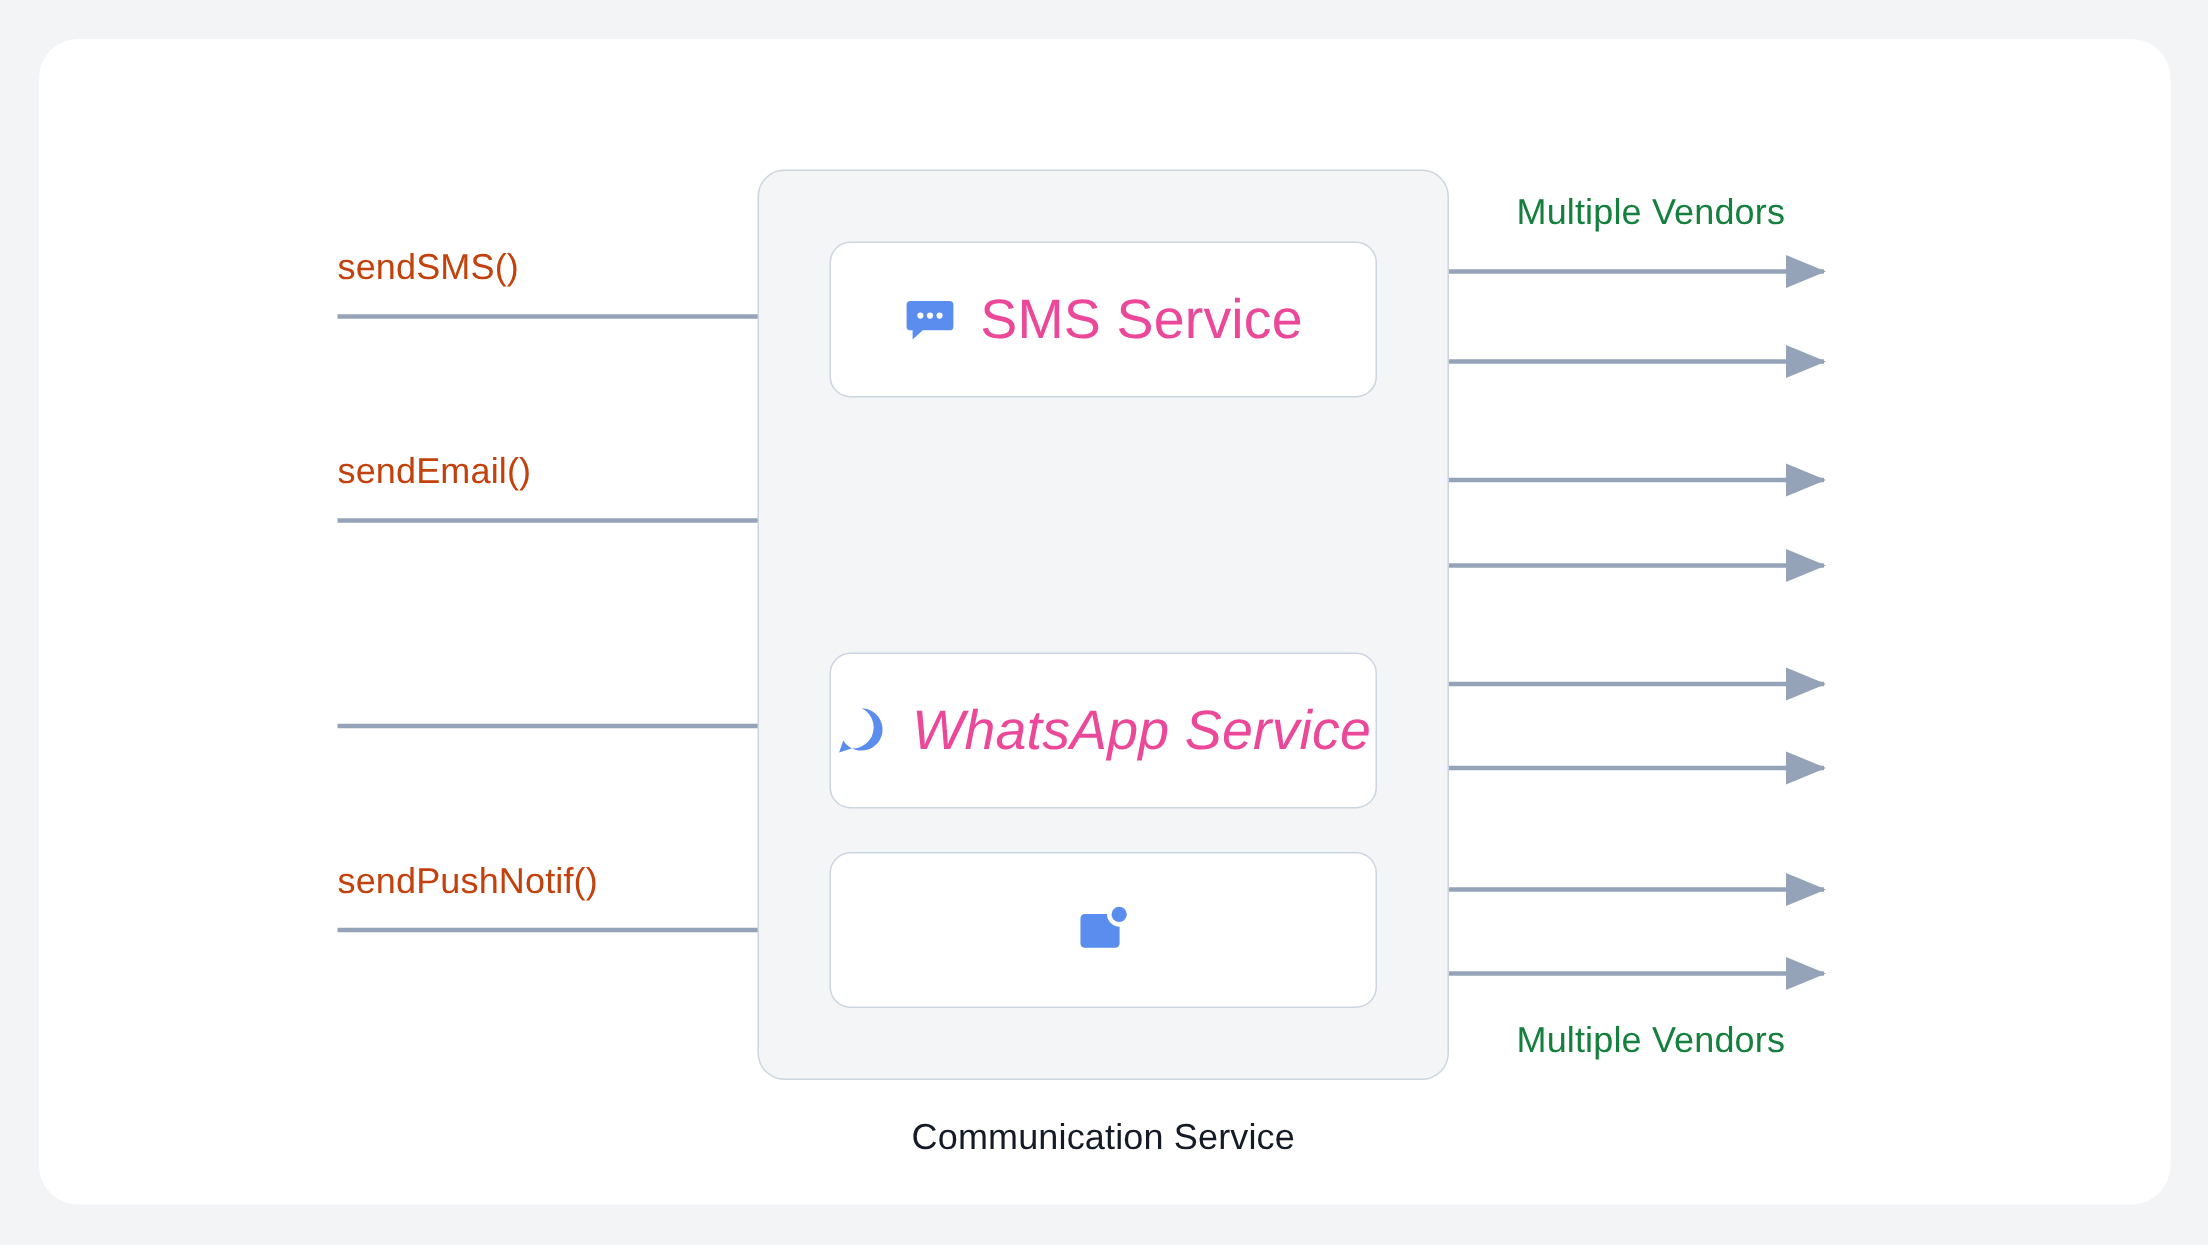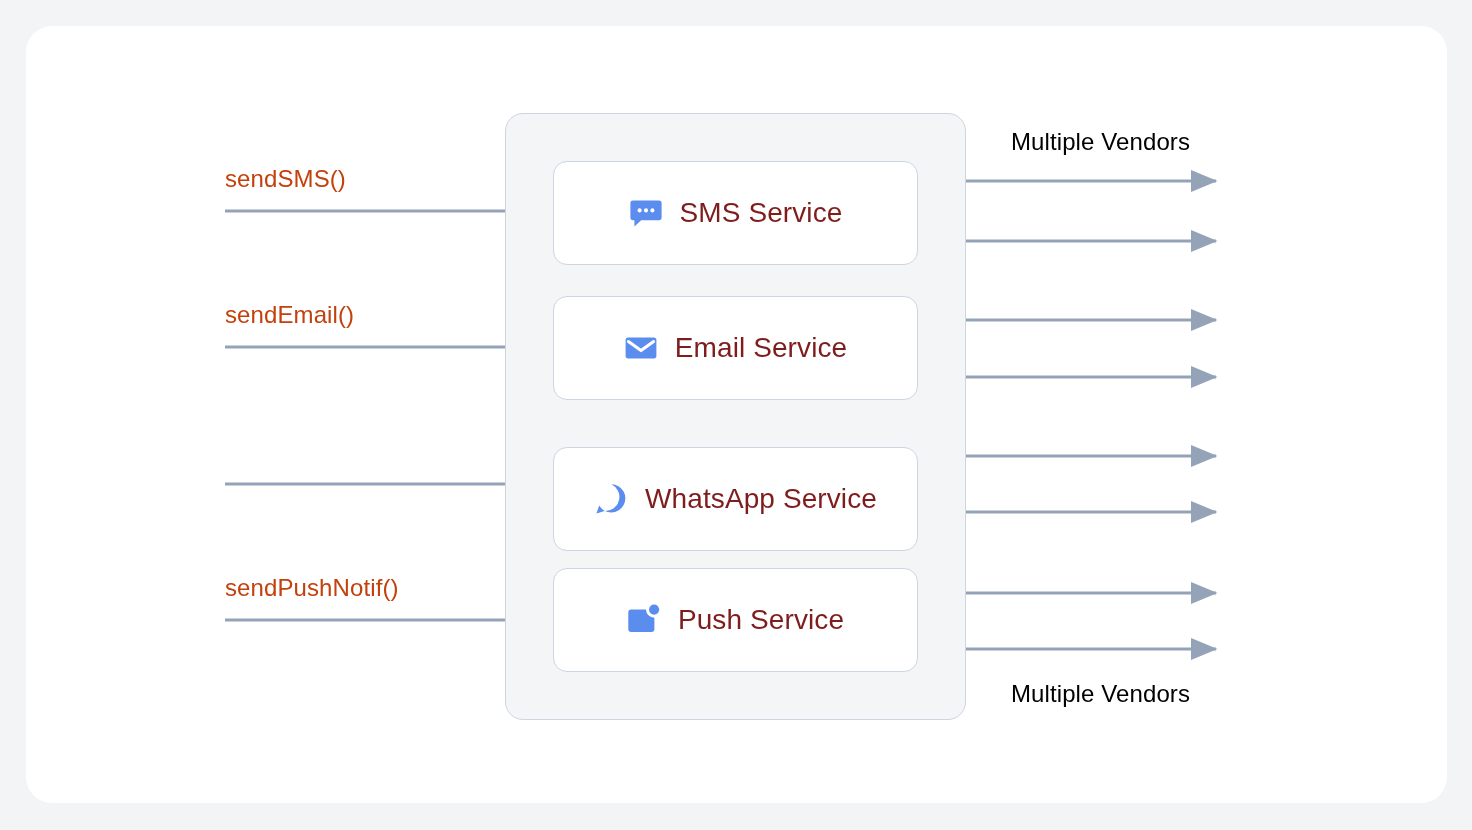--- a/index.html
+++ b/index.html
@@ -63,22 +63,22 @@
     background: #ffffff;
     border: 1px solid #ccd5e0;
     border-radius: 14px;
     box-sizing: border-box;
     display: flex;
     align-items: center;
     justify-content: center;
     gap: 17px;
   }
   .service-card .svc-label {
-    font-size: 28px;
-    color: #7f1d1d;
+    font-size: 37px;
+    color: #ec4899;
     letter-spacing: 0.1px;
     white-space: nowrap;
   }
   .svc-icon {
     width: 34px;
     height: 34px;
     flex: 0 0 34px;
     display: block;
   }
 
@@ -90,21 +90,21 @@
     color: #c2410c;
     white-space: nowrap;
     letter-spacing: 0.1px;
   }
 
   
   .vendor-label {
     position: absolute;
     left: 1011px;
     font-size: 24px;
-    color: #000000;
+    color: #15803d;
     white-space: nowrap;
     letter-spacing: 0.1px;
   }
 
   
   .caption {
     position: absolute;
     left: 505px;
     width: 461px;
     text-align: center;
@@ -151,41 +151,34 @@
   <div class="service-card" style="top:161px;">
     <svg class="svc-icon" viewBox="0 0 34 34" xmlns="http://www.w3.org/2000/svg">
       <path d="M4 4.6 H30 A2.6 2.6 0 0 1 32.6 7.2 V21.6 A2.6 2.6 0 0 1 30 24.2 H12.2 L5.4 30.4 V24.2 H4 A2.6 2.6 0 0 1 1.4 21.6 V7.2 A2.6 2.6 0 0 1 4 4.6 Z" fill="#5b8def"></path>
       <circle cx="10.6" cy="14.4" r="2.05" fill="#ffffff"></circle>
       <circle cx="17.0" cy="14.4" r="2.05" fill="#ffffff"></circle>
       <circle cx="23.4" cy="14.4" r="2.05" fill="#ffffff"></circle>
     </svg>
     <span class="svc-label">SMS Service</span>
   </div>
 
-  <div class="service-card" style="top:296px;">
-    <svg class="svc-icon" viewBox="0 0 34 34" xmlns="http://www.w3.org/2000/svg">
-      <rect x="1.6" y="6.6" width="30.8" height="20.8" rx="2.6" fill="#5b8def"></rect>
-      <path d="M4.4 10.6 L17 19.6 L29.6 10.6" fill="none" stroke="#ffffff" stroke-width="3.1" stroke-linecap="round" stroke-linejoin="round"></path>
-    </svg>
-    <span class="svc-label">Email Service</span>
-  </div>
 
-  <div class="service-card" style="top:447px;">
+  <div class="service-card" style="top:435px;font-style:italic;">
     <svg class="svc-icon" viewBox="0 0 34 34" xmlns="http://www.w3.org/2000/svg">
       <path d="M17.4 2.2 A14.1 14.1 0 1 1 5.2 23.6 L2.4 31.6 L10.7 29.0 A14.1 14.1 0 0 0 17.4 2.2 Z" fill="#5b8def"></path>
       <path d="M12.6 10.2 c0.45 -0.1 0.9 0.05 1.15 0.5 l1.35 2.45 c0.2 0.4 0.15 0.85 -0.15 1.18 l-0.95 1.05 c-0.2 0.22 -0.25 0.55 -0.1 0.82 c0.95 1.7 2.35 3.05 4.1 3.9 c0.28 0.14 0.6 0.07 0.8 -0.16 l1.0 -1.1 c0.3 -0.33 0.78 -0.42 1.17 -0.22 l2.45 1.25 c0.45 0.23 0.65 0.73 0.5 1.2 c-0.4 1.3 -1.55 2.2 -2.95 2.3 c-3.0 0.22 -6.3 -1.45 -8.55 -3.8 c-2.2 -2.3 -3.6 -5.5 -3.25 -8.2 c0.18 -1.35 1.1 -2.45 2.43 -2.77 Z" fill="#ffffff"></path>
     </svg>
     <span class="svc-label">WhatsApp Service</span>
   </div>
 
   <div class="service-card" style="top:568px;">
     <svg class="svc-icon" viewBox="0 0 34 34" xmlns="http://www.w3.org/2000/svg">
       <path d="M4.2 6.4 H19.0 A8.4 8.4 0 0 0 27.4 14.8 V26.0 A2.9 2.9 0 0 1 24.5 28.9 H4.2 A2.9 2.9 0 0 1 1.3 26.0 V9.3 A2.9 2.9 0 0 1 4.2 6.4 Z" fill="#5b8def"></path>
       <circle cx="27.1" cy="6.6" r="5.1" fill="#5b8def"></circle>
     </svg>
-    <span class="svc-label">Push Service</span>
   </div>
 
   <div class="vendor-label" style="top:128px;">Multiple Vendors</div>
   <div class="vendor-label" style="top:680px;">Multiple Vendors</div>
 
+  <div class="caption" style="top:745px;">Communication Service</div>
 
 </div>
 
 </body></html>

